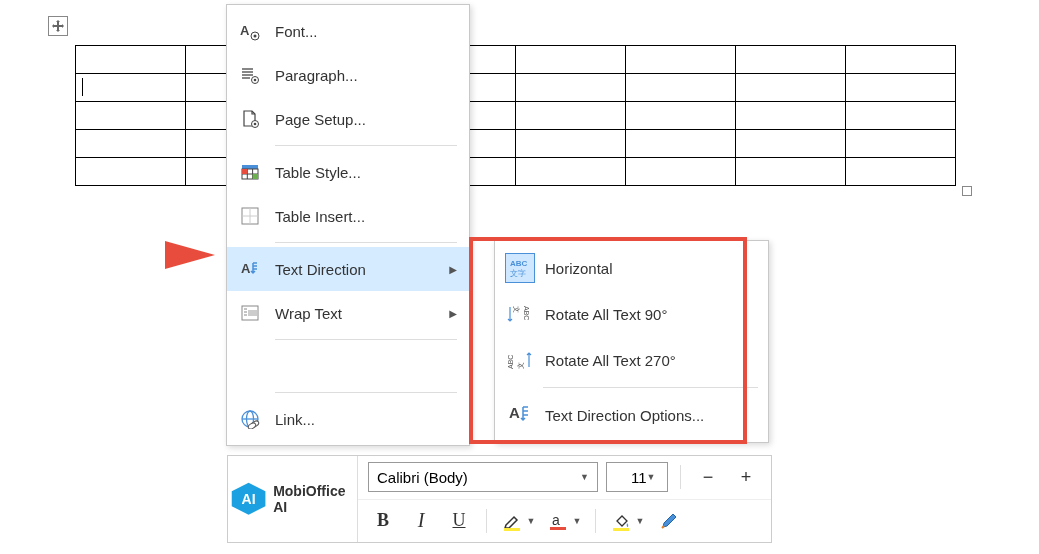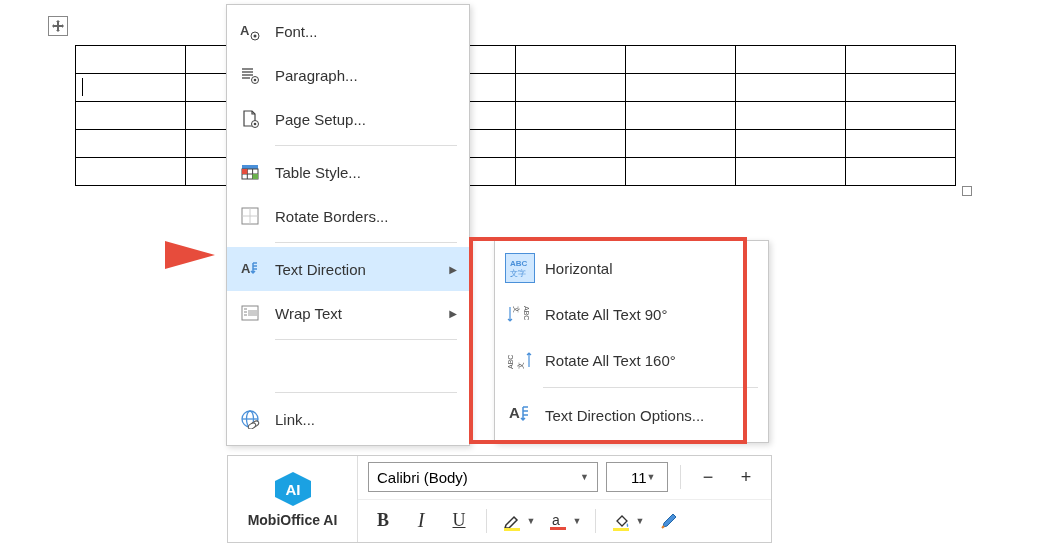--- a/index.html
+++ b/index.html
@@ -171,21 +171,21 @@
       width: 545px;
       height: 88px;
       background: #fff;
       border: 1px solid #ccc;
       display: flex;
     }
     .toolbar-ai {
       width: 130px;
       border-right: 1px solid #ddd;
       display: flex;
-      flex-direction: column;
+      flex-direction: row;
       align-items: center;
       justify-content: center;
       gap: 4px;
     }
     .ai-badge {
       width: 44px;
       height: 38px;
       display: flex;
       align-items: center;
       justify-content: center;
@@ -389,21 +389,21 @@
     <span class="menu-label">Table Style...</span>
   </div>
   <div class="menu-item">
     <span class="menu-icon">
       <svg viewBox="0 0 20 20">
           <rect x="2" y="2" width="16" height="16" fill="none" stroke="#888" stroke-width="1"></rect>
           <line x1="10" y1="2" x2="10" y2="18" stroke="#ccc"></line>
           <line x1="2" y1="10" x2="18" y2="10" stroke="#ccc"></line>
         </svg>
     </span>
-    <span class="menu-label">Rotate Borders...</span>
+    <span class="menu-label">Table Insert...</span>
   </div>
   <div class="menu-separator"></div>
   <div class="menu-item highlighted">
     <span class="menu-icon">
       <svg viewBox="0 0 20 20">
           <text x="1" y="14" font-size="13" font-weight="bold" fill="#444">A</text>
           <path d="M13 4 L13 14 M11 12 L13 14 L15 12" fill="none" stroke="#4a90d9" stroke-width="1.5"></path>
           <line x1="13" y1="4" x2="17" y2="4" stroke="#4a90d9" stroke-width="1.5"></line>
           <line x1="13" y1="7" x2="17" y2="7" stroke="#4a90d9" stroke-width="1.5"></line>
           <line x1="13" y1="10" x2="17" y2="10" stroke="#4a90d9" stroke-width="1.5"></line>
@@ -465,21 +465,21 @@
     <span class="menu-label">Rotate All Text 90°</span>
   </div>
   <div class="menu-item">
     <span class="submenu-icon">
       <svg viewBox="0 0 26 26">
           <text x="6" y="22" font-size="7" fill="#555" transform="rotate(-90 6 22)">ABC</text>
           <text x="16" y="22" font-size="7" fill="#555" transform="rotate(-90 16 22)">文</text>
           <path d="M22 20 L22 6 M20 8 L22 6 L24 8" fill="none" stroke="#4a90d9" stroke-width="1.2"></path>
         </svg>
     </span>
-    <span class="menu-label">Rotate All Text 160°</span>
+    <span class="menu-label">Rotate All Text 270°</span>
   </div>
   <div class="menu-separator"></div>
   <div class="menu-item">
     <span class="submenu-icon">
       <svg viewBox="0 0 26 26">
           <text x="2" y="16" font-size="15" font-weight="bold" fill="#444">A</text>
           <path d="M16 5 L16 18 M14 16 L16 18 L18 16" fill="none" stroke="#4a90d9" stroke-width="1.5"></path>
           <line x1="16" y1="5" x2="21" y2="5" stroke="#4a90d9" stroke-width="1.5"></line>
           <line x1="16" y1="9" x2="21" y2="9" stroke="#4a90d9" stroke-width="1.5"></line>
           <line x1="16" y1="13" x2="21" y2="13" stroke="#4a90d9" stroke-width="1.5"></line>

